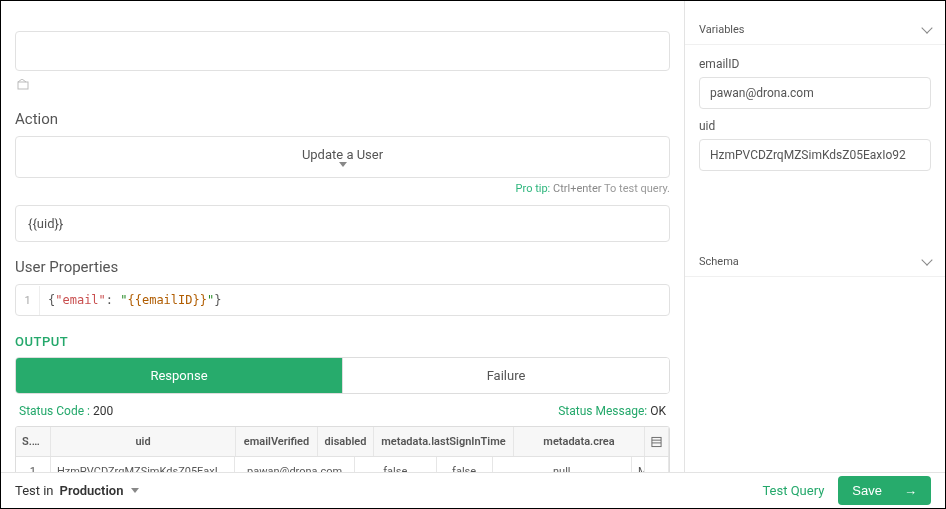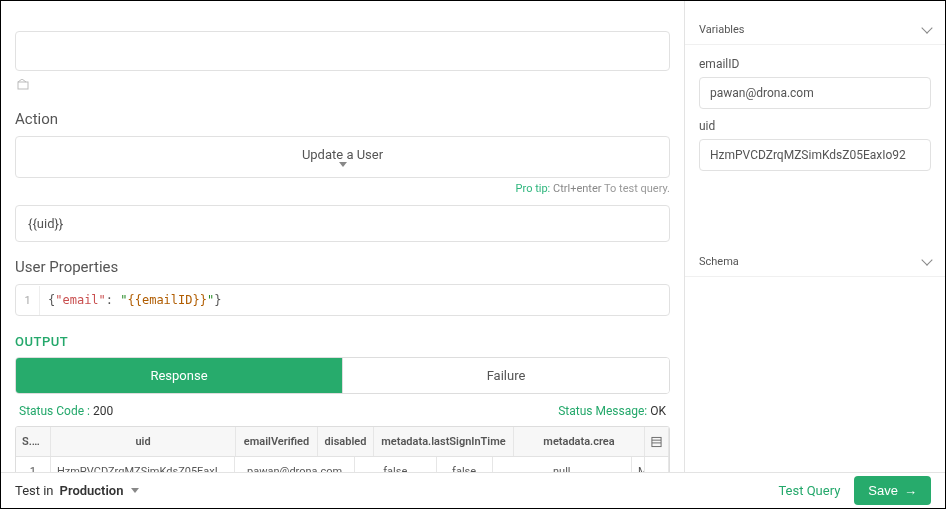--- a/index.html
+++ b/index.html
@@ -234,21 +234,21 @@
   .test-link { color:#24a86b; cursor:pointer; }
   .save-btn {
     background:#27ab6c;
     color:#fff;
     border:none;
     border-radius:4px;
     padding:7px 14px;
     font-size:13px;
     display:flex;
     align-items:center;
-    gap:6px;
+    gap:22px;
     cursor:pointer;
   }
   .arrow { display:inline-block; }
 
   .icon-btn svg { width:12px; height:12px; }
 </style>
 </head>
 <body>
 
 <div class="main-row">

